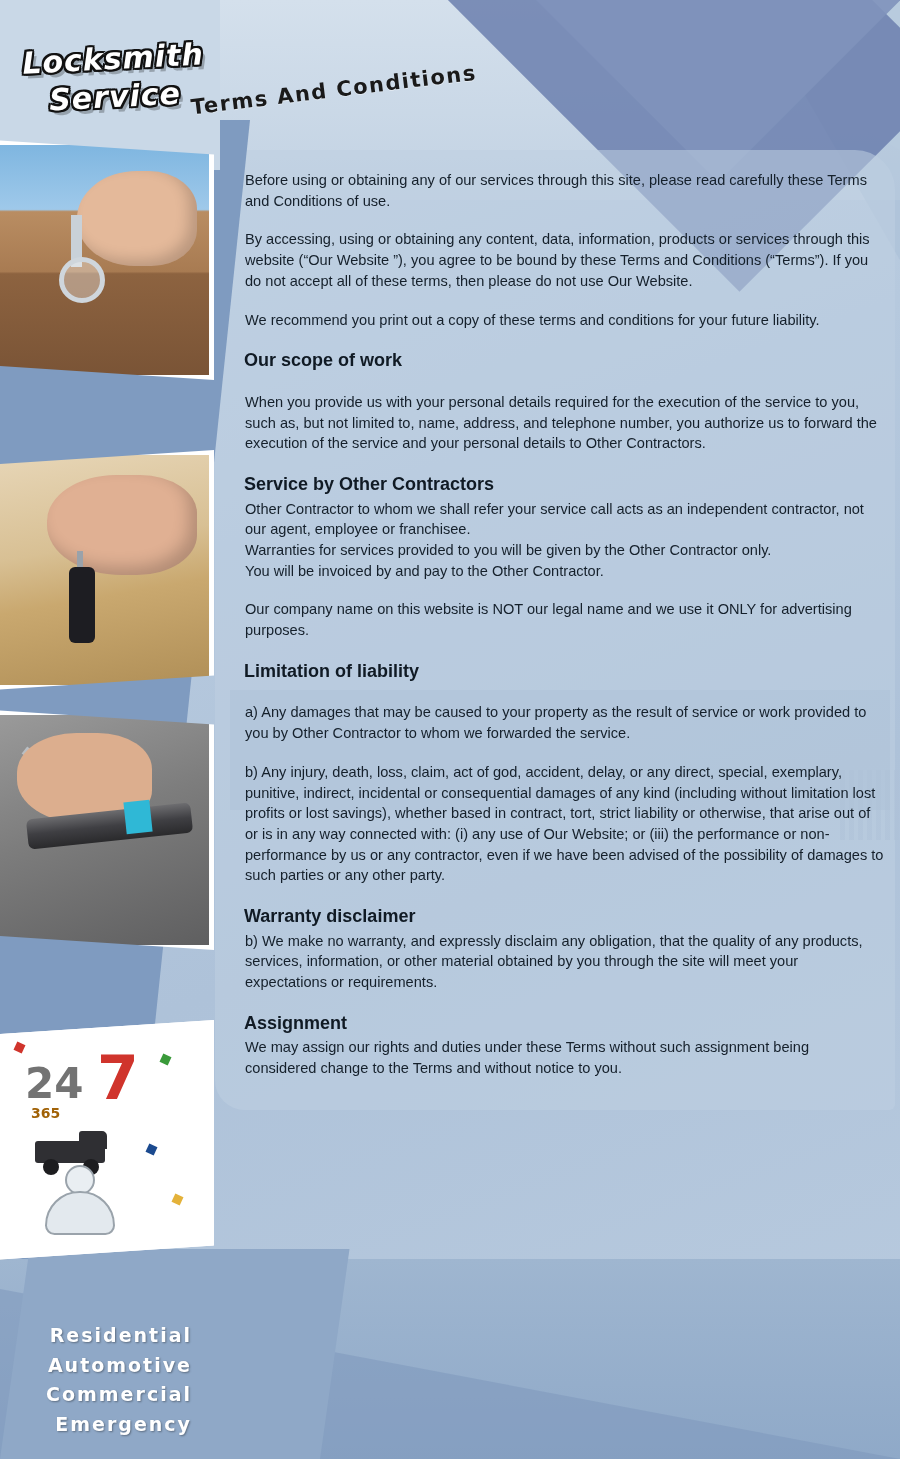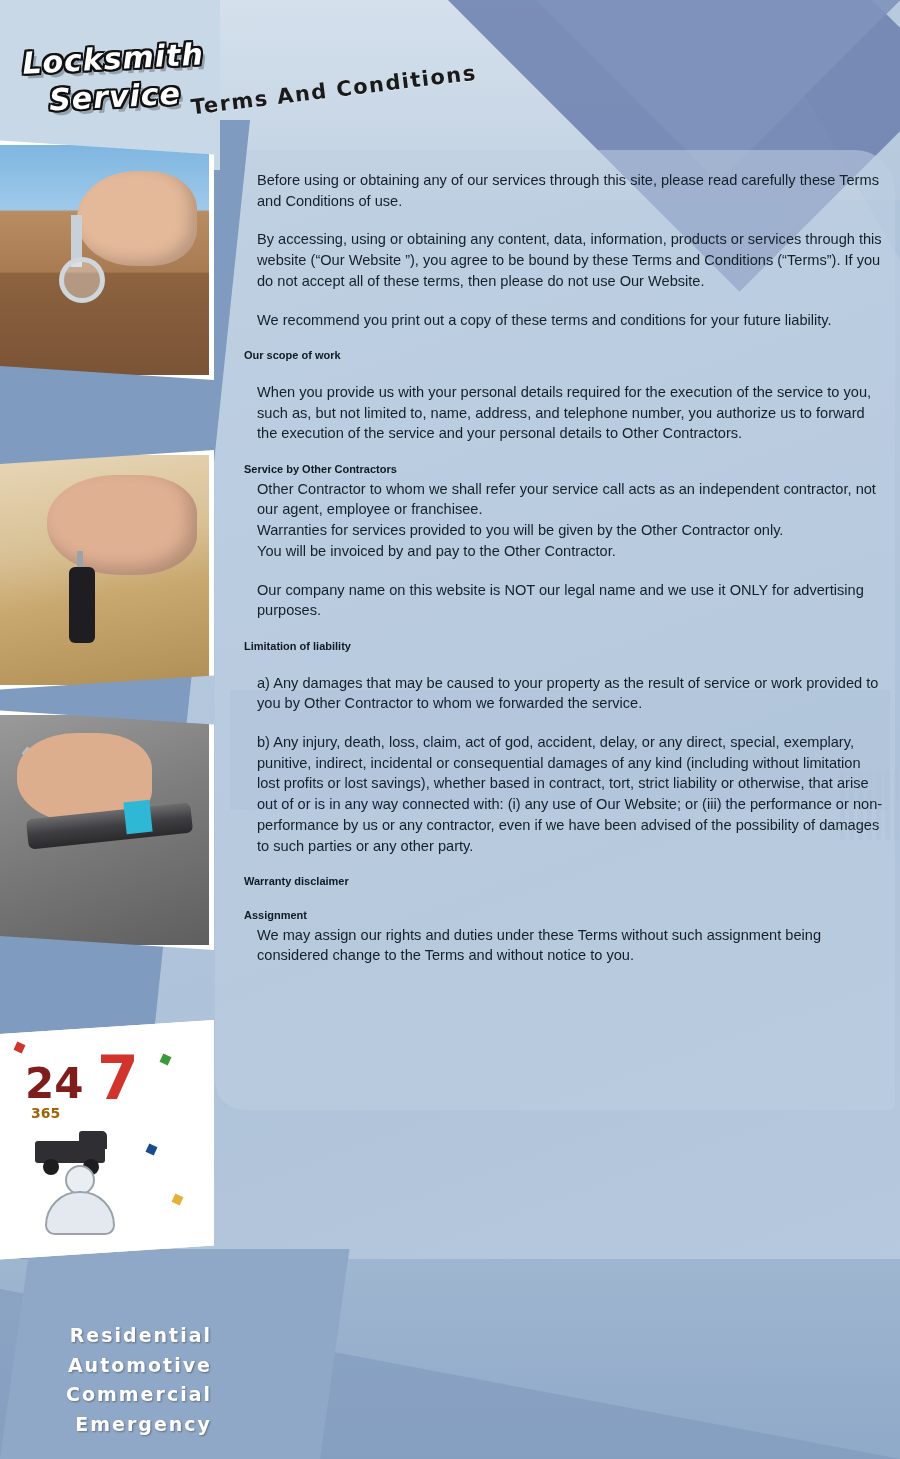--- a/index.html
+++ b/index.html
@@ -252,21 +252,21 @@
   }
 
   .img-247 {
     width: 100%; height: 100%;
     background: #ffffff;
     position: relative;
   }
   .t-24 {
     position: absolute; left: 28px; top: 34px;
     font-family: "DejaVu Sans", sans-serif;
-    font-weight: bold; font-size: 42px; color: #7f1d1d;
+    font-weight: bold; font-size: 42px; color: #737373;
   }
   .t-7 {
     position: absolute; left: 100px; top: 18px;
     font-family: "DejaVu Sans", sans-serif;
     font-weight: bold; font-size: 60px; color: #d0342c;
   }
   .t-365 {
     position: absolute; left: 34px; top: 80px;
     font-family: "DejaVu Sans", sans-serif;
     font-weight: bold; font-size: 14px; color: #a16207;
@@ -292,38 +292,37 @@
   .content {
     position: absolute;
     left: 244px;
     top: 170px;
     width: 640px;
     z-index: 10;
     color: #15202b;
     font-size: 14.6px;
     line-height: 1.42;
   }
-  .para { margin: 0 0 18px 13px; }
+  .para { margin: 0 0 18px 1px; }
   .para.tight { margin-bottom: 0; }
   h2.sec {
     margin: 0 0 1px 0;
-    font-size: 11px;
+    font-size: 18px;
     font-weight: bold;
     color: #101a24;
   }
   .block { margin-bottom: 18px; }
 
   
   .services {
     position: absolute;
     left: 0; bottom: 20px;
     width: 210px;
     text-align: right;
     z-index: 12;
-    margin-left: 20px;
   }
   .svc {
     font-family: "DejaVu Sans", sans-serif;
     font-weight: bold;
     font-size: 19px;
     color: #ffffff;
     letter-spacing: 2px;
     line-height: 1.55;
     padding-right: 18px;
     text-shadow: 1px 1px 2px rgba(0,0,0,.35);
@@ -427,20 +426,21 @@
 
     <div class="block">
       <h2 class="sec">Limitation of liability</h2>
     </div>
 
     <p class="para">a) Any damages that may be caused to your property as the result of service or work provided to you by Other Contractor to whom we forwarded the service.</p>
     <p class="para">b) Any injury, death, loss, claim, act of god, accident, delay, or any direct, special, exemplary, punitive, indirect, incidental or consequential damages of any kind (including without limitation lost profits or lost savings), whether based in contract, tort, strict liability or otherwise, that arise out of or is in any way connected with: (i) any use of Our Website; or (iii) the performance or non-performance by us or any contractor, even if we have been advised of the possibility of damages to such parties or any other party.</p>
 
     <div class="block">
       <h2 class="sec">Warranty disclaimer</h2>
+      <p class="para tight">b) We make no warranty, and expressly disclaim any obligation, that the quality of any products, services, information, or other material obtained by you through the site will meet your expectations or requirements.</p>
     </div>
 
     <div class="block">
       <h2 class="sec">Assignment</h2>
       <p class="para tight">We may assign our rights and duties under these Terms without such assignment being considered change to the Terms and without notice to you.</p>
     </div>
 
   </div>
 
   <div class="services">

